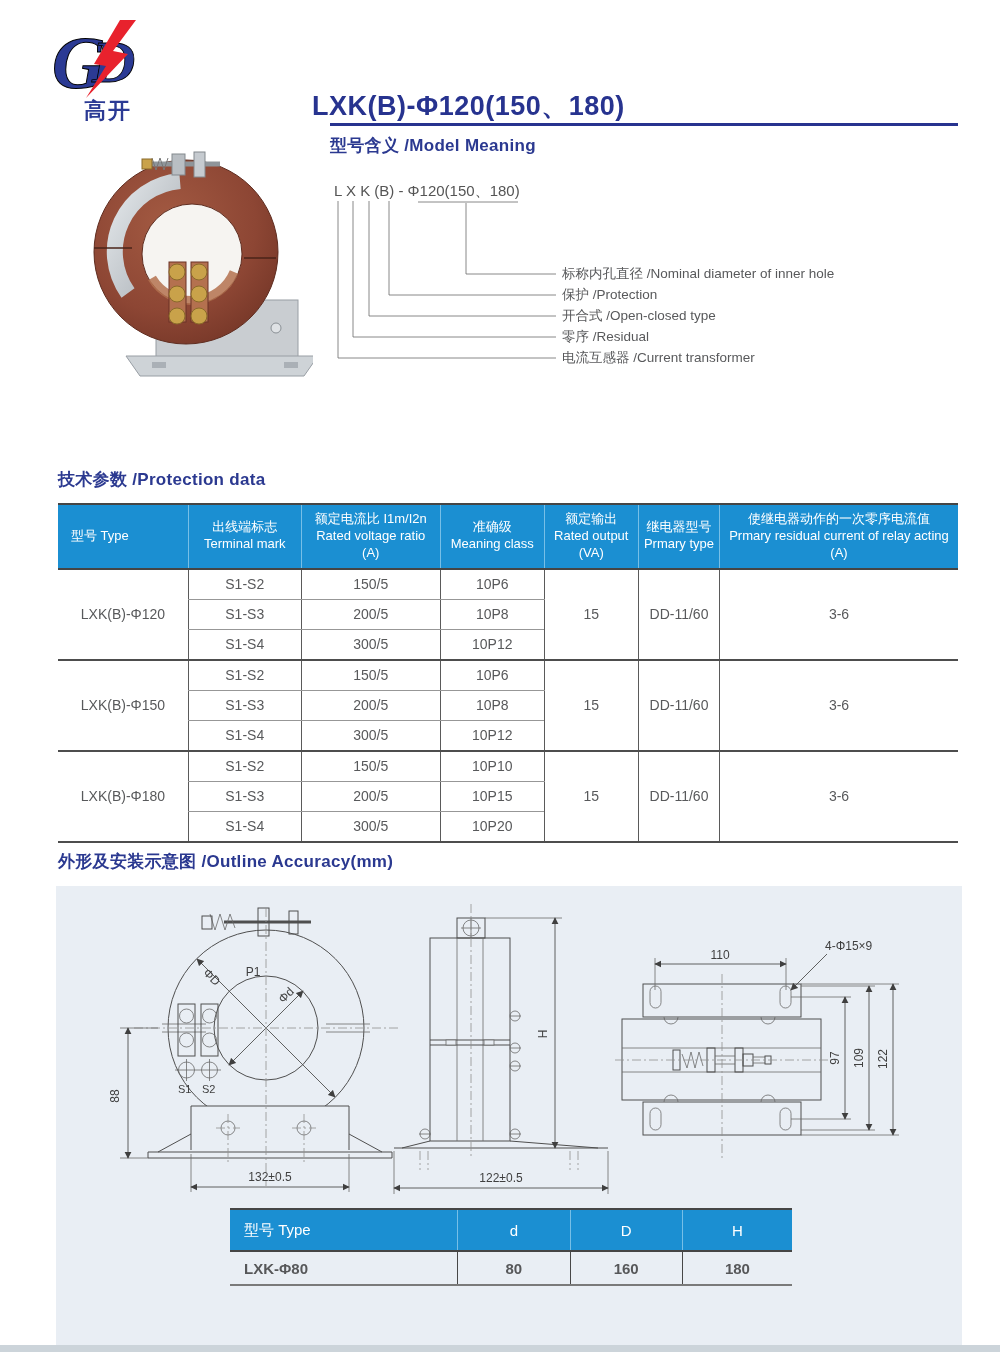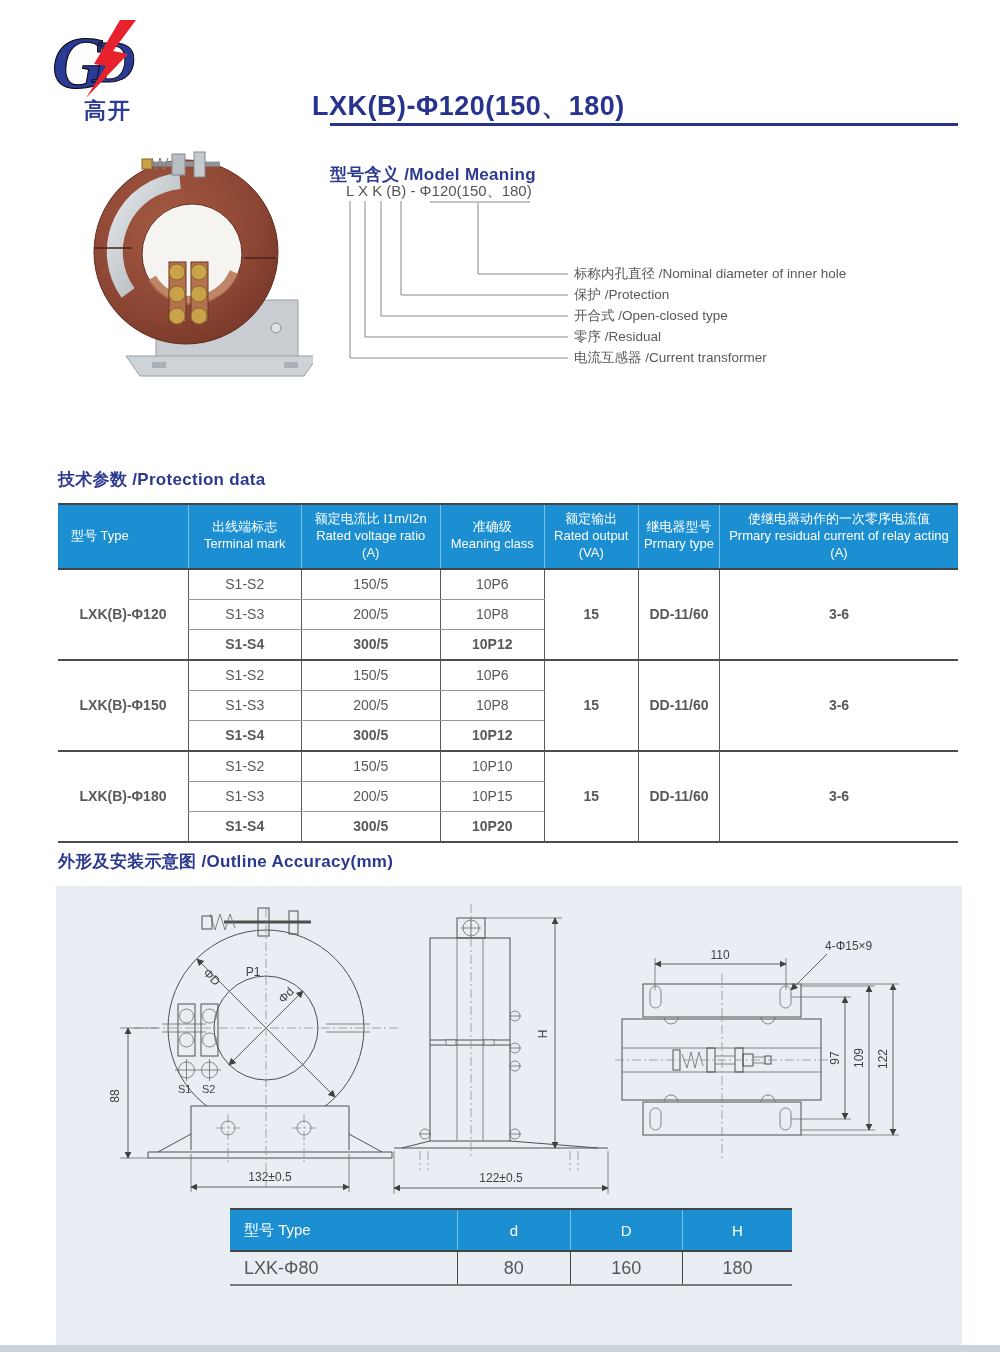--- a/index.html
+++ b/index.html
@@ -30,37 +30,37 @@
     background:#1b8fd2;color:#fff;font-size:13px;font-weight:normal;
     padding:6px 3px;vertical-align:middle;line-height:1.3;
     border-left:1px solid #77bfe7;border-top:2px solid #454545;border-bottom:2px solid #454545;
   }
   table.spec th:first-child{border-left:none;text-align:left;padding-left:13px;}
   table.spec td{
     font-size:14px;color:#58595b;text-align:center;height:21px;line-height:21px;
     border-left:1px solid #5a5a5a;border-bottom:1px solid #979797;padding:4px 2px;
   }
   table.spec td.c-type{border-left:none;}
-  table.spec tr.g-end td, table.spec td.span{border-bottom:2px solid #4d4d4d;font-weight:bold;}
+  table.spec tr.g-end td, table.spec td.span{border-bottom:2px solid #4d4d4d;}
   table.spec td.span{vertical-align:middle;}
 
   
   .panel{background:#e9eef4;}
 
   
   table.dims{border-collapse:collapse;table-layout:fixed;width:562px;}
   table.dims th{
     background:#1b8fd2;color:#fff;font-size:15px;font-weight:normal;height:38px;
     border-left:1px solid #77bfe7;border-top:2px solid #454545;border-bottom:2px solid #454545;
     text-align:center;
   }
   table.dims th:first-child{border-left:none;text-align:left;padding-left:14px;}
   table.dims td{
-    font-size:18px;color:#565759;height:30px;text-align:center;
-    border-left:1px solid #474747;border-bottom:2px solid #7a7a7a;
+    font-size:15px;color:#565759;height:30px;text-align:center;
+    border-left:1px solid #474747;border-bottom:2px solid #7a7a7a;font-weight:bold;
   }
   table.dims td:first-child{border-left:none;text-align:left;padding-left:14px;}
 
   .bottom-strip{background:#ccd4da;}
 </style>
 </head>
 <body>
 
 <div class="abs" style="left:52px;top:18px;width:105px;height:110px;">
   <svg width="105" height="110" viewBox="0 0 105 110">
@@ -69,21 +69,21 @@
     <polygon points="68,2 42,46 54,48 34,80 76,36 61,33 84,2" fill="#e8222d"></polygon>
     <text x="32" y="100" font-size="22" font-weight="bold" letter-spacing="2" fill="#2b3a94">高开</text>
   </svg>
 </div>
 
 <div class="abs" style="left:312px;top:58px;width:628px;margin-top:34px;">
   <div class="title">LXK(B)-Φ120(150、180)</div>
 </div>
 <div class="abs title-rule" style="left:330px;top:123px;width:628px;"></div>
 
-<div class="abs sec-head" style="left:330px;top:163px;">型号含义 /Model Meaning</div>
+<div class="abs sec-head" style="left:330px;top:134px;">型号含义 /Model Meaning</div>
 
 <div class="abs" style="left:68px;top:150px;width:245px;height:228px;">
   <svg width="245" height="228" viewBox="0 0 245 228">
     <defs>
       <radialGradient id="ringGrad" cx="40%" cy="35%" r="80%">
         <stop offset="0%" stop-color="#a35a42"></stop>
         <stop offset="60%" stop-color="#8d4634"></stop>
         <stop offset="100%" stop-color="#6e3224"></stop>
       </radialGradient>
       <linearGradient id="metalGrad" x1="0" y1="0" x2="1" y2="1">
@@ -119,21 +119,21 @@
       <circle cx="109" cy="166" r="8"></circle>
         <circle cx="131" cy="166" r="8"></circle>
     </g>
 
     <polygon points="58,206 250,206 236,226 72,226" fill="#ced3d7" stroke="#989ea4"></polygon>
     <rect x="84" y="212" width="14" height="6" fill="#aab0b6"></rect>
     <rect x="216" y="212" width="14" height="6" fill="#aab0b6"></rect>
   </svg>
 </div>
 
-<div class="abs" style="left:344px;top:180px;width:628px;height:197px;">
+<div class="abs" style="left:332px;top:180px;width:628px;height:197px;">
   <svg width="628" height="197" viewBox="0 0 628 197">
     <text x="2" y="16" font-size="15" fill="#555">L X K (B) - Φ120(150、180)</text>
     <line x1="86" y1="22" x2="186" y2="22" class="thin"></line>
 
     <polyline points="6,21 6,178 224,178" class="thin"></polyline>
     <polyline points="21,21 21,157 224,157" class="thin"></polyline>
     <polyline points="37,21 37,136 224,136" class="thin"></polyline>
     <polyline points="57,21 57,115 224,115" class="thin"></polyline>
     <polyline points="134,23 134,94 224,94" class="thin"></polyline>
 

